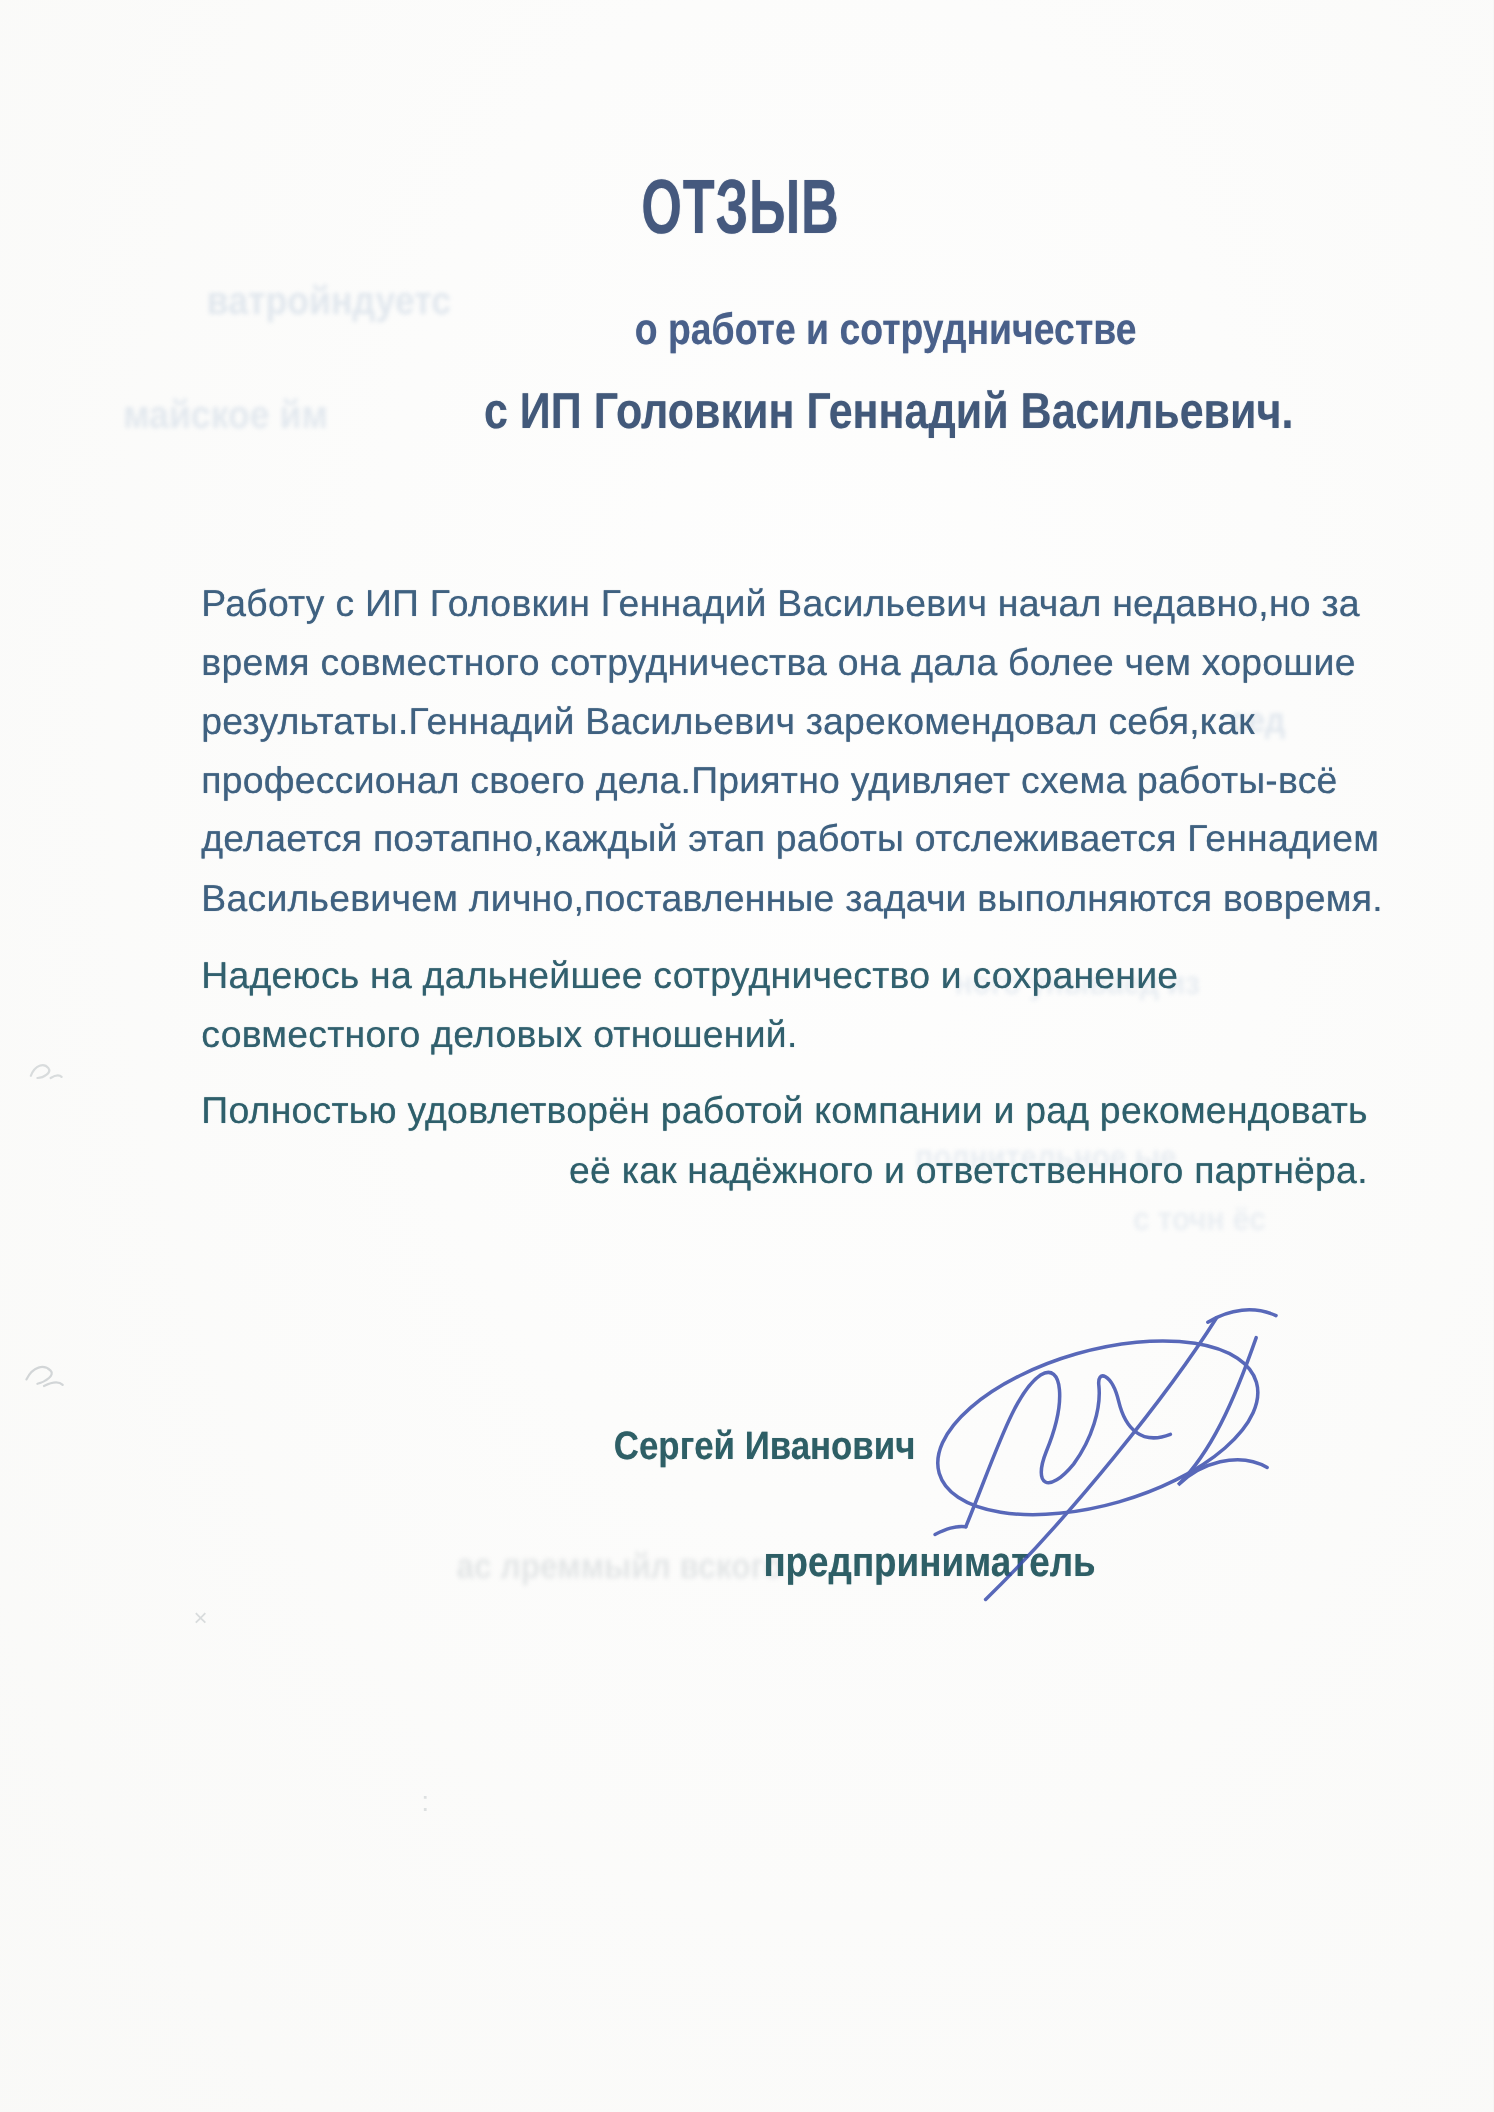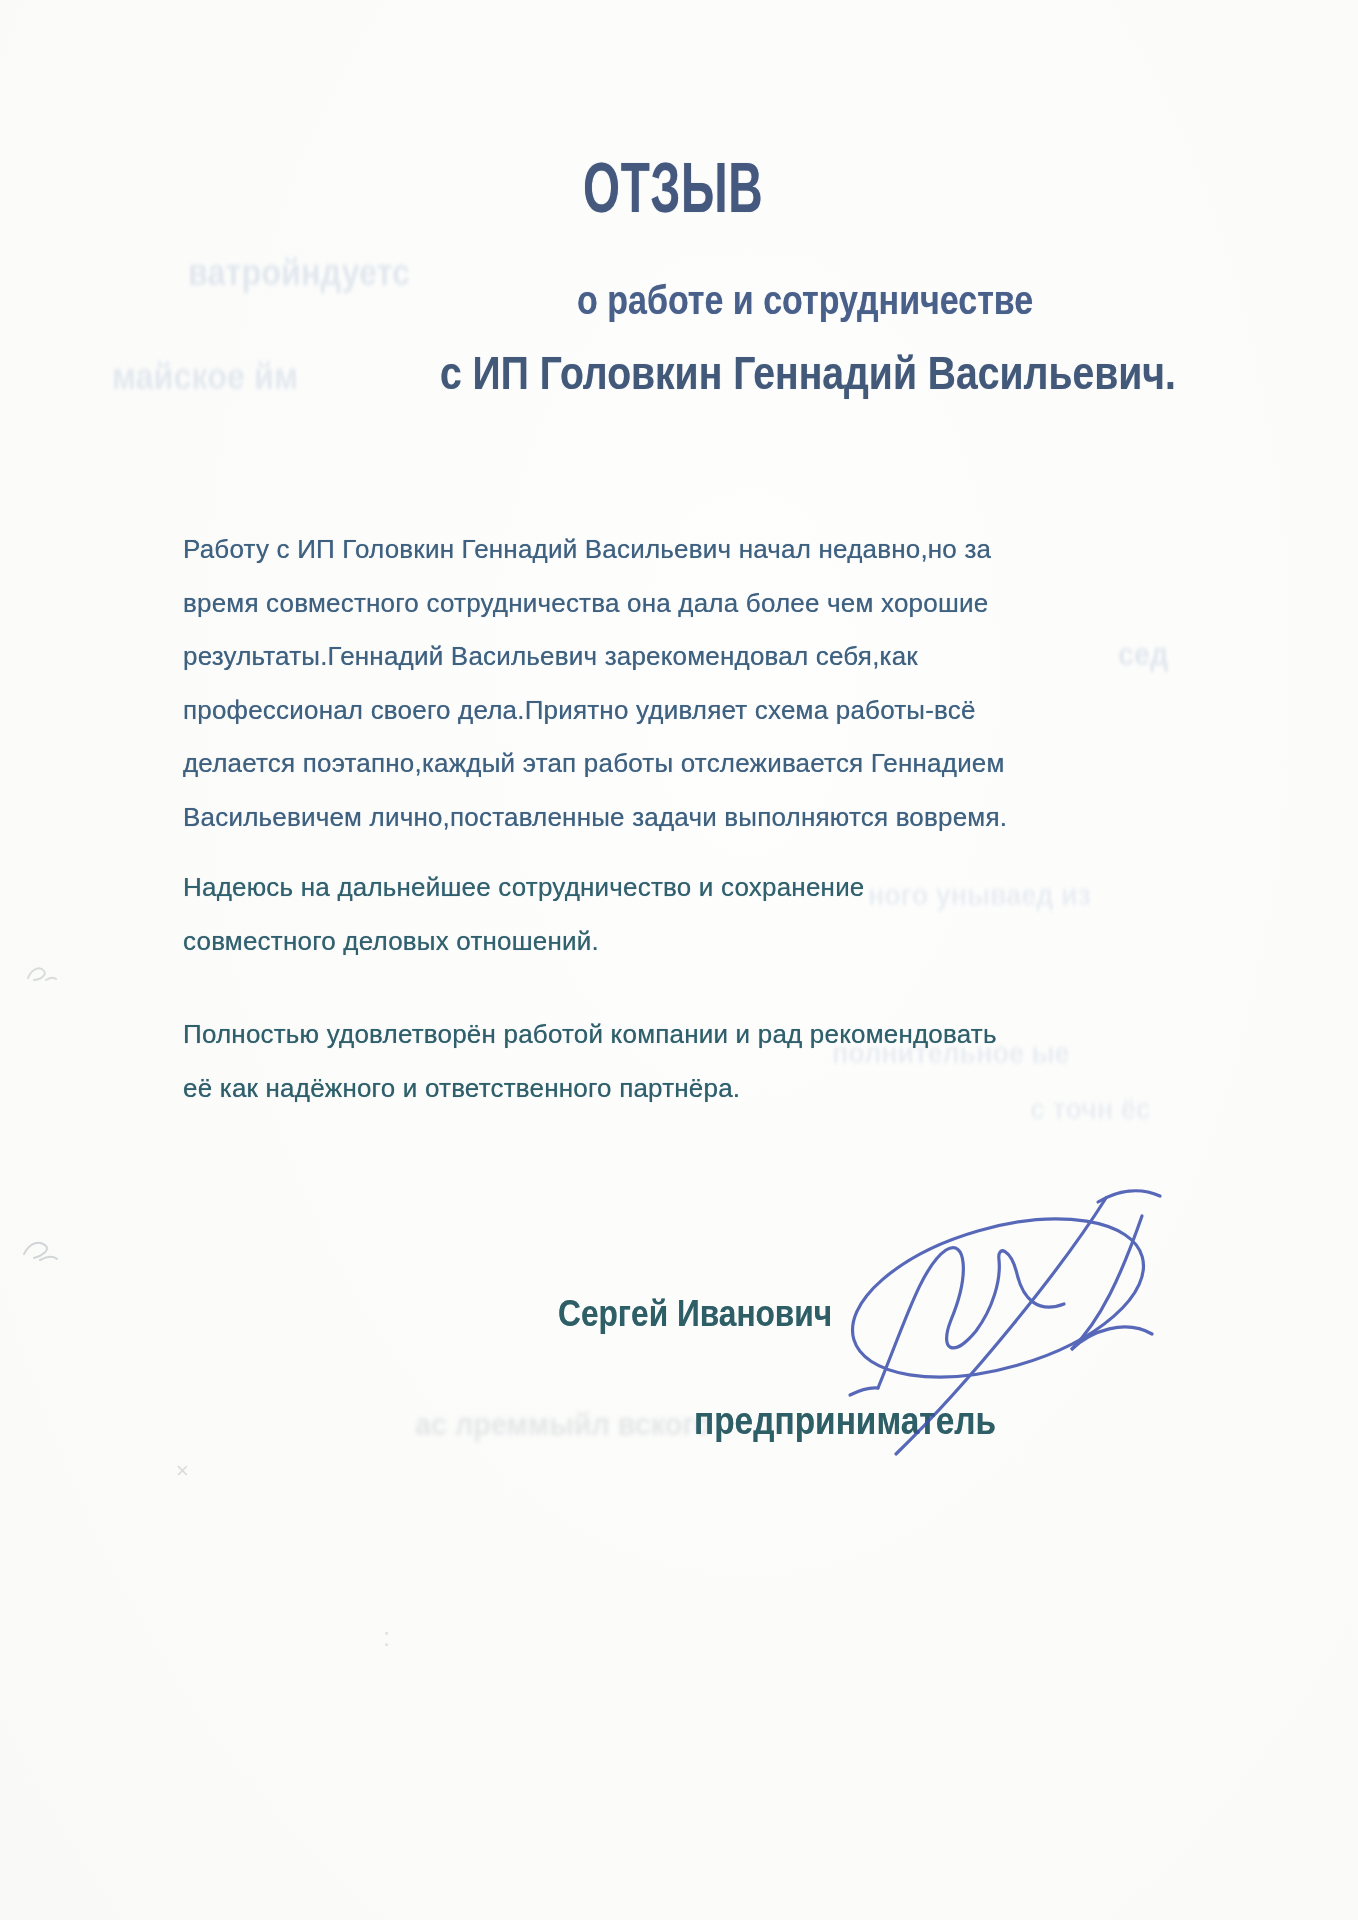--- a/index.html
+++ b/index.html
@@ -30,28 +30,28 @@
   }
   .doc-subject{
     left:440px;top:346px;
     font-size:46px;font-weight:700;color:#42597a;
     transform:scaleX(0.85);transform-origin:left top;
     text-shadow:0 0 .8px rgba(66,89,122,.5);
     white-space:nowrap;
   }
   .para{
     left:183px;
-    font-size:26px;font-weight:400;
+    font-size:34px;font-weight:400;
     line-height:53.5px;
     white-space:pre-line;
     letter-spacing:.2px;
   }
   .para-1{top:523px;color:#3f6180;text-shadow:0 0 .7px rgba(63,97,128,.75);}
   .para-2{top:861px;color:#31606e;text-shadow:0 0 .7px rgba(49,96,110,.75);}
-  .para-3{top:1008px;color:#2e5f6b;text-shadow:0 0 .7px rgba(46,95,107,.75);}
+  .para-3{top:984px;color:#2e5f6b;text-shadow:0 0 .7px rgba(46,95,107,.75);text-align:right;}
   .sig-name{
     left:558px;top:1293px;
     font-size:36px;font-weight:700;color:#2e5f66;
     transform:scaleX(0.88);transform-origin:left top;
     text-shadow:0 0 .7px rgba(46,95,102,.5);
     white-space:nowrap;
   }
   .sig-role{
     left:694px;top:1400px;
     font-size:38px;font-weight:700;color:#2e5f66;

